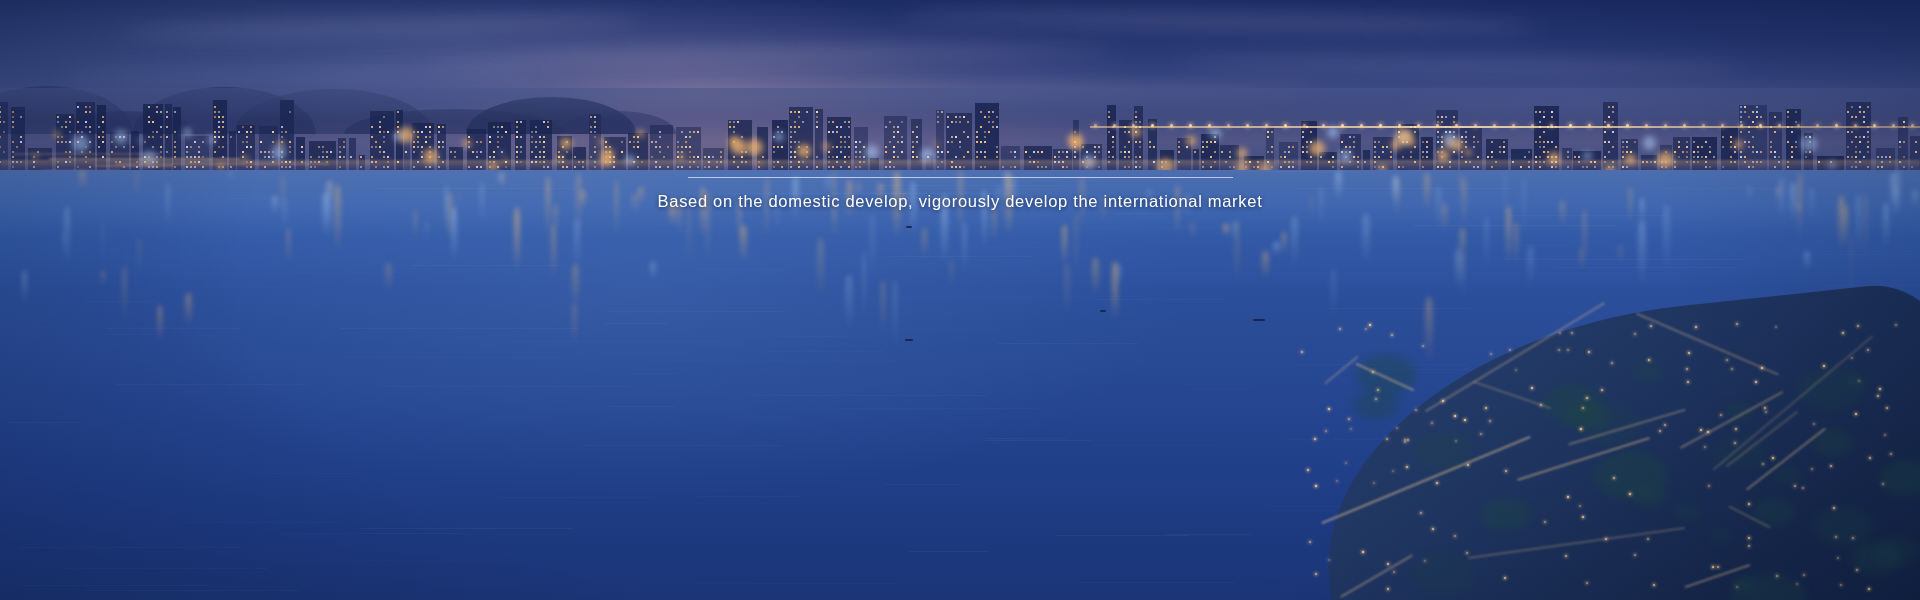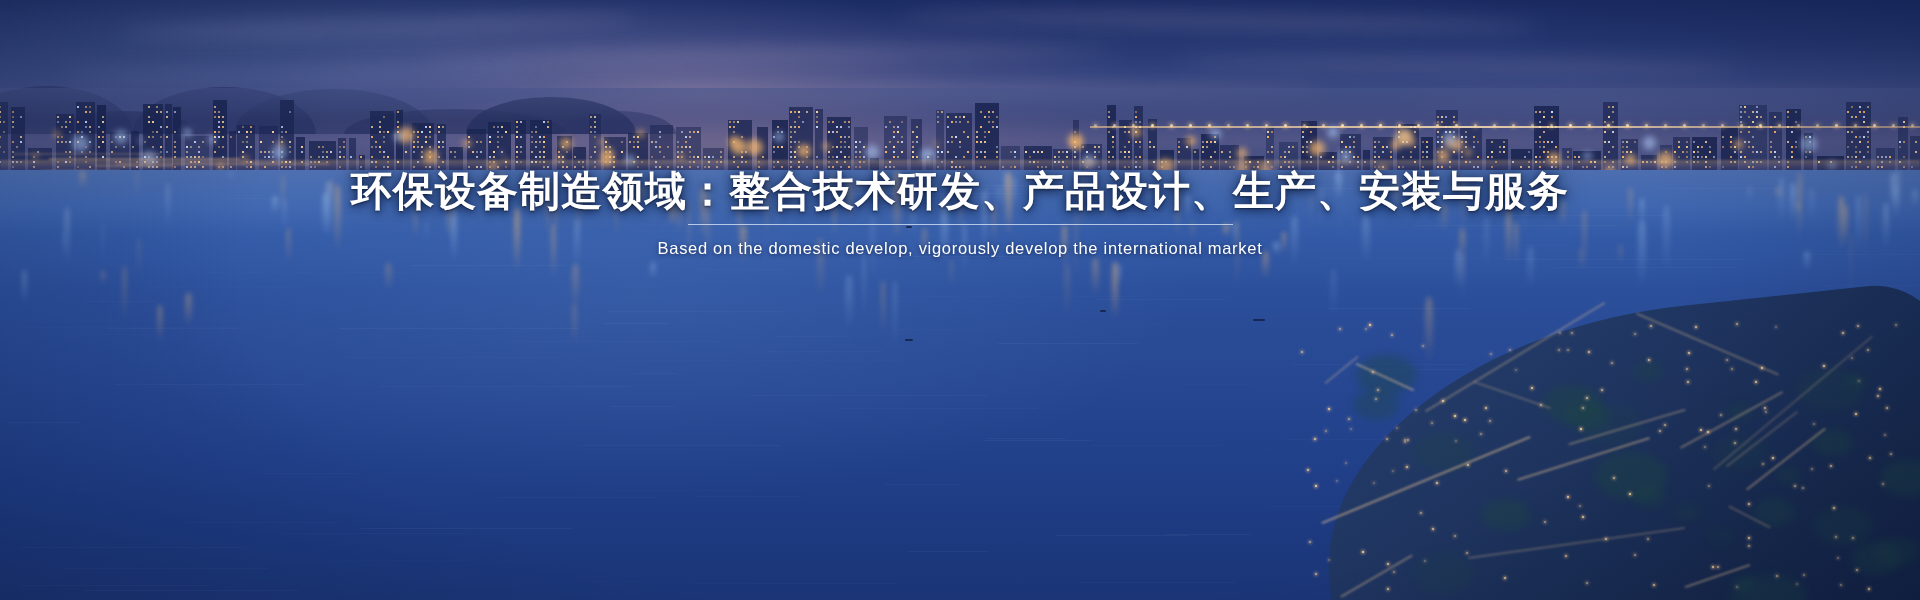--- a/index.html
+++ b/index.html
@@ -2224,18 +2224,17 @@
       <div class="pen-dot" style="left: 647.857px; top: 308.35px; opacity: 0.93;"></div>
       <div class="pen-dot" style="left: 104.889px; top: 149.519px; opacity: 0.44;"></div>
       <div class="pen-dot" style="left: 659.42px; top: 108.278px; opacity: 0.9;"></div>
       <div class="pen-dot" style="left: 674.592px; top: 44.3223px; opacity: 0.47;"></div>
       <div class="pen-dot" style="left: 516.261px; top: 306.453px; opacity: 0.38;"></div>
     </div>
 
   <div class="vignette"></div>
 
   <div class="content">
-    <div class="headline">环保设备制造领域：整合技术研发、产品设计、生产、安装与服务</div>
     <div class="divider"></div>
     <div class="engline">Based on the domestic develop, vigorously develop the international market</div>
   </div>
 
 </div>
 
 </body></html>

